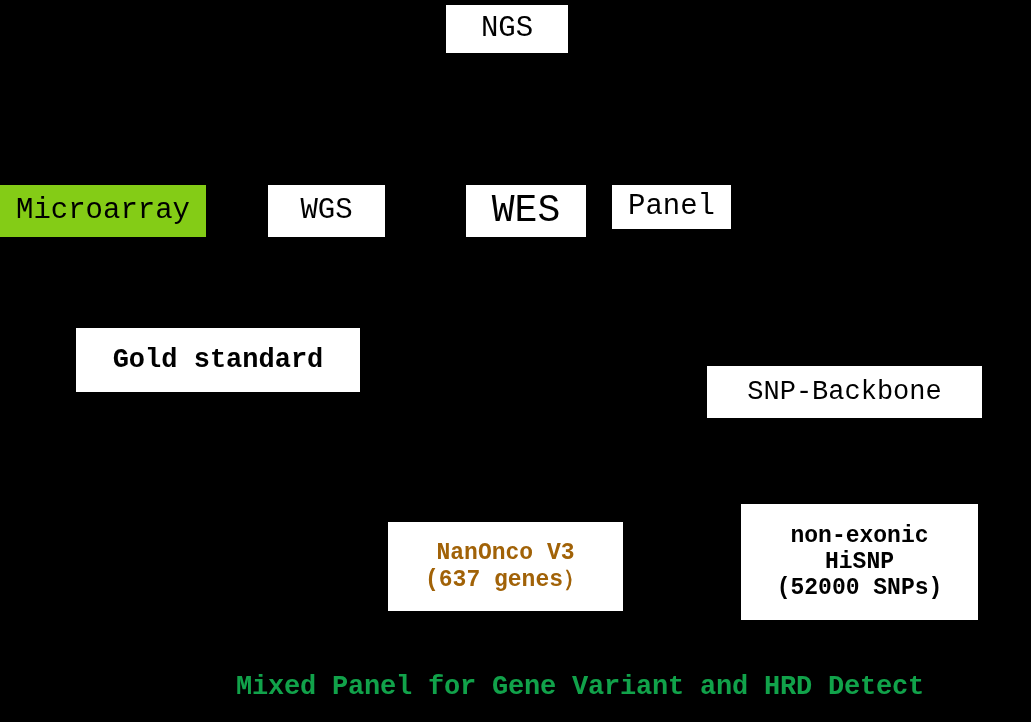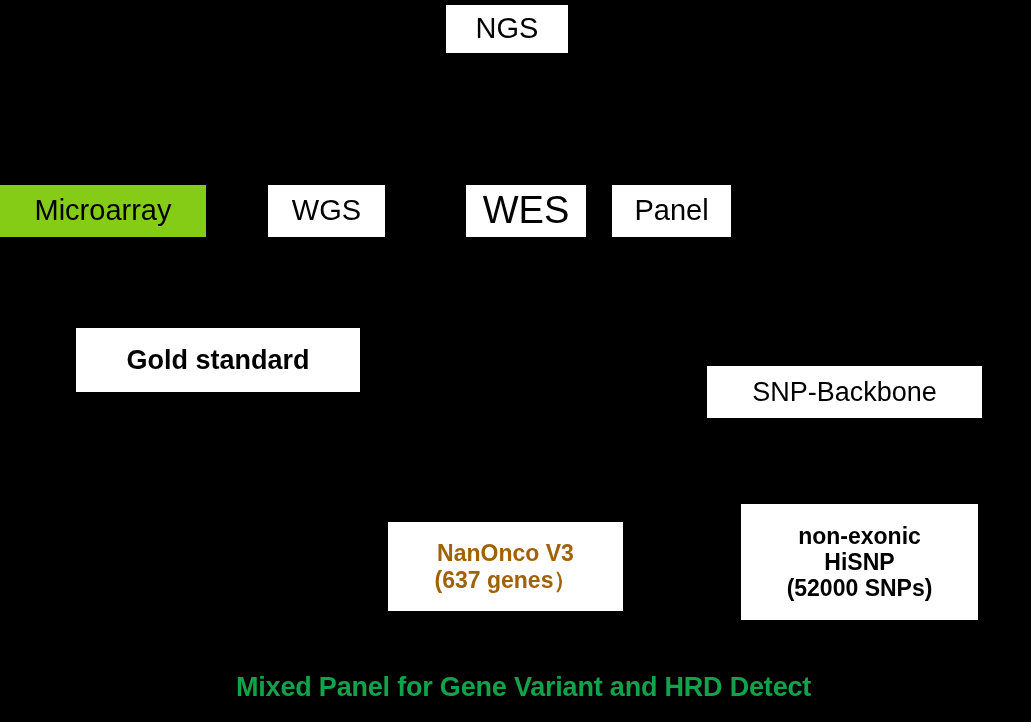--- a/index.html
+++ b/index.html
@@ -6,39 +6,39 @@
     margin: 0;
     padding: 0;
     background: #000000;
   }
   #canvas {
     position: relative;
     width: 1031px;
     height: 722px;
     background: #000000;
     overflow: hidden;
-    font-family: Liberation Sans, sans-serif;
+    font-family: Liberation Mono, monospace;
   }
   .node {
     position: absolute;
     background: #ffffff;
     color: #000000;
     display: flex;
     align-items: center;
     justify-content: center;
     box-sizing: border-box;
     line-height: 1.14;
     text-align: center;
     white-space: pre-line;
   }
   .n-ngs      { left: 446px; top: 5px;   width: 122px; height: 48px;  font-size: 29px; font-weight: 400; }
   .n-micro    { left: 0px;   top: 185px; width: 206px; height: 52px;  font-size: 29px; font-weight: 400; }
   .n-wgs      { left: 268px; top: 185px; width: 117px; height: 52px;  font-size: 29px; font-weight: 400; }
   .n-wes      { left: 466px; top: 185px; width: 120px; height: 52px;  font-size: 38px; font-weight: 400; }
-  .n-panel    { left: 612px; top: 185px; width: 119px; height: 52px;  font-size: 29px; font-weight: 400; }
+  .n-panel    { left: 612px; top: 185px; width: 119px; height: 44px;  font-size: 29px; font-weight: 400; }
   .n-gold     { left: 76px;  top: 328px; width: 284px; height: 64px;  font-size: 27px; font-weight: 700; }
   .n-gene     { left: 388px; top: 366px; width: 235px; height: 52px;  font-size: 27px; font-weight: 400; }
   .n-snp      { left: 707px; top: 366px; width: 275px; height: 52px;  font-size: 27px; font-weight: 400; text-align: right; }
   .n-nanonco  { left: 388px; top: 522px; width: 235px; height: 89px;  font-size: 23px; font-weight: 700; }
   .n-hisnp    { left: 741px; top: 504px; width: 237px; height: 116px; font-size: 23px; font-weight: 700; }
 
   .caption {
     position: absolute;
     left: 236px;
     top: 672px;

